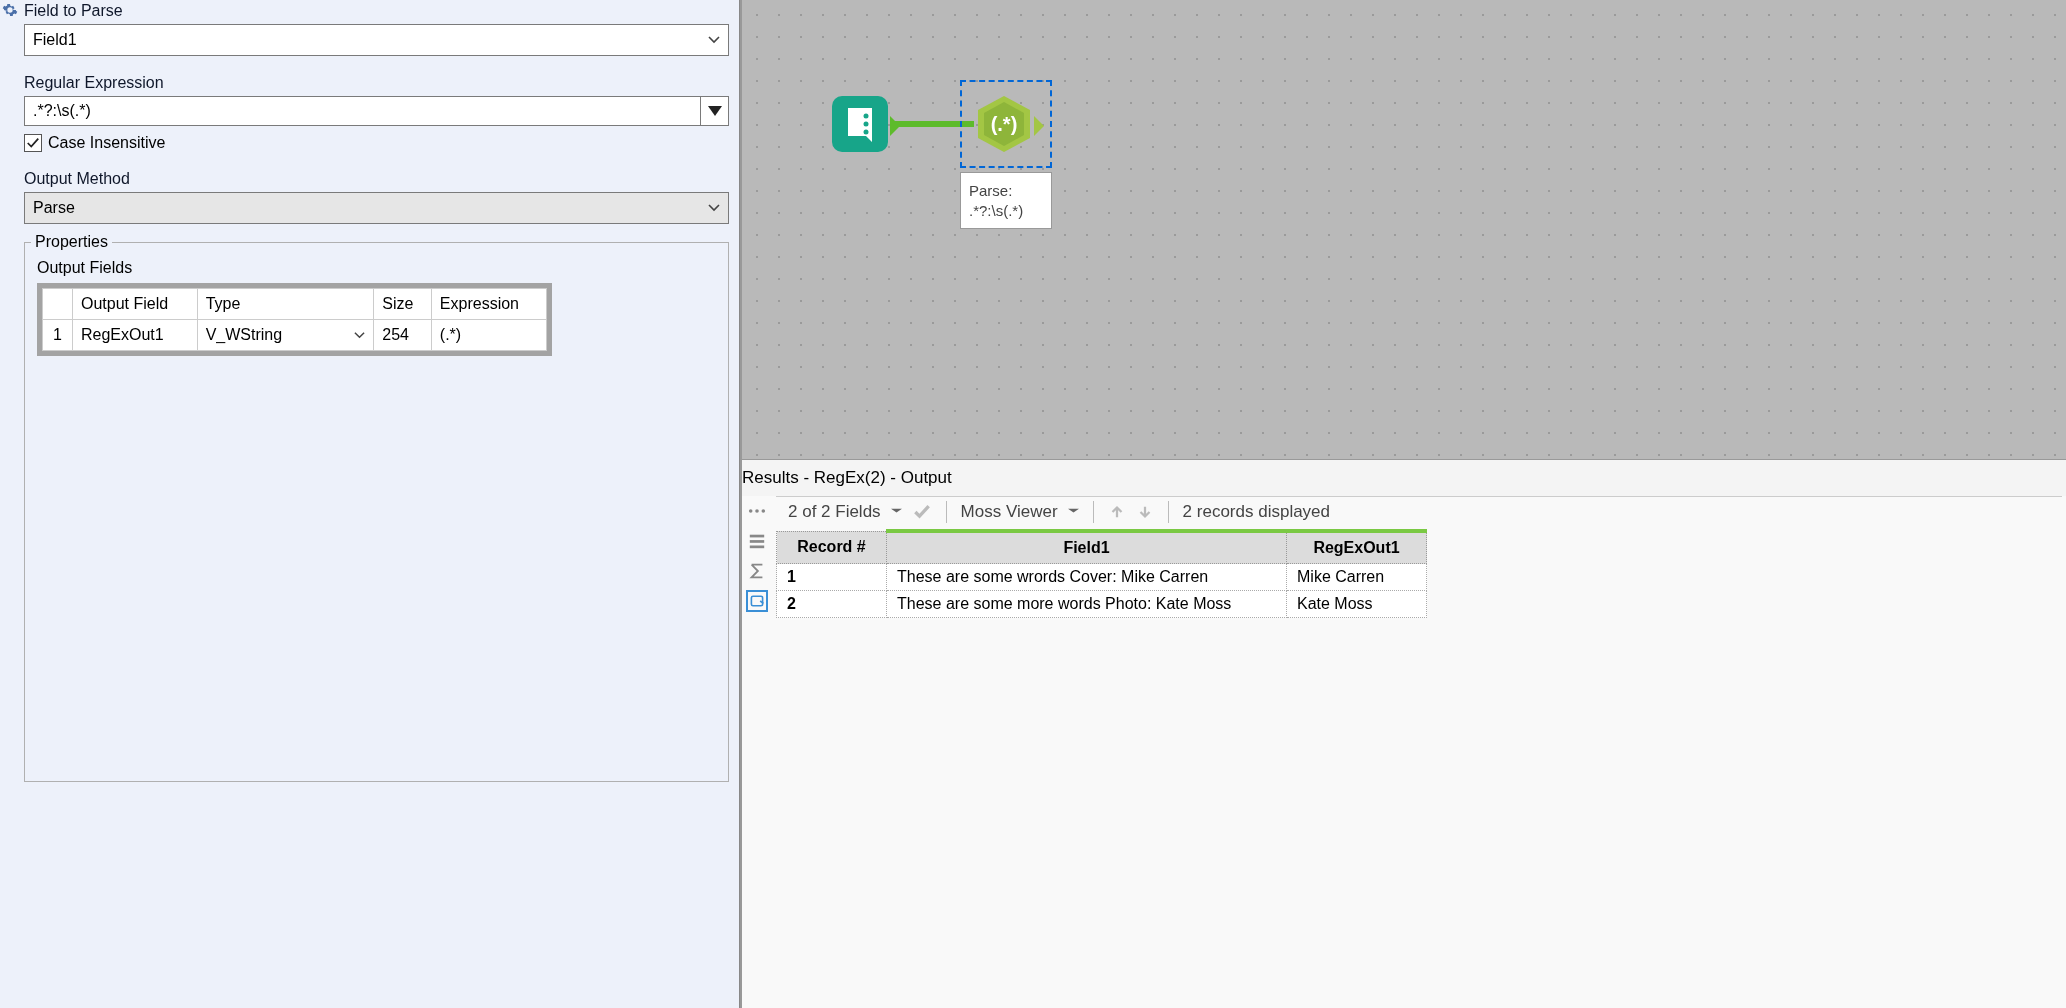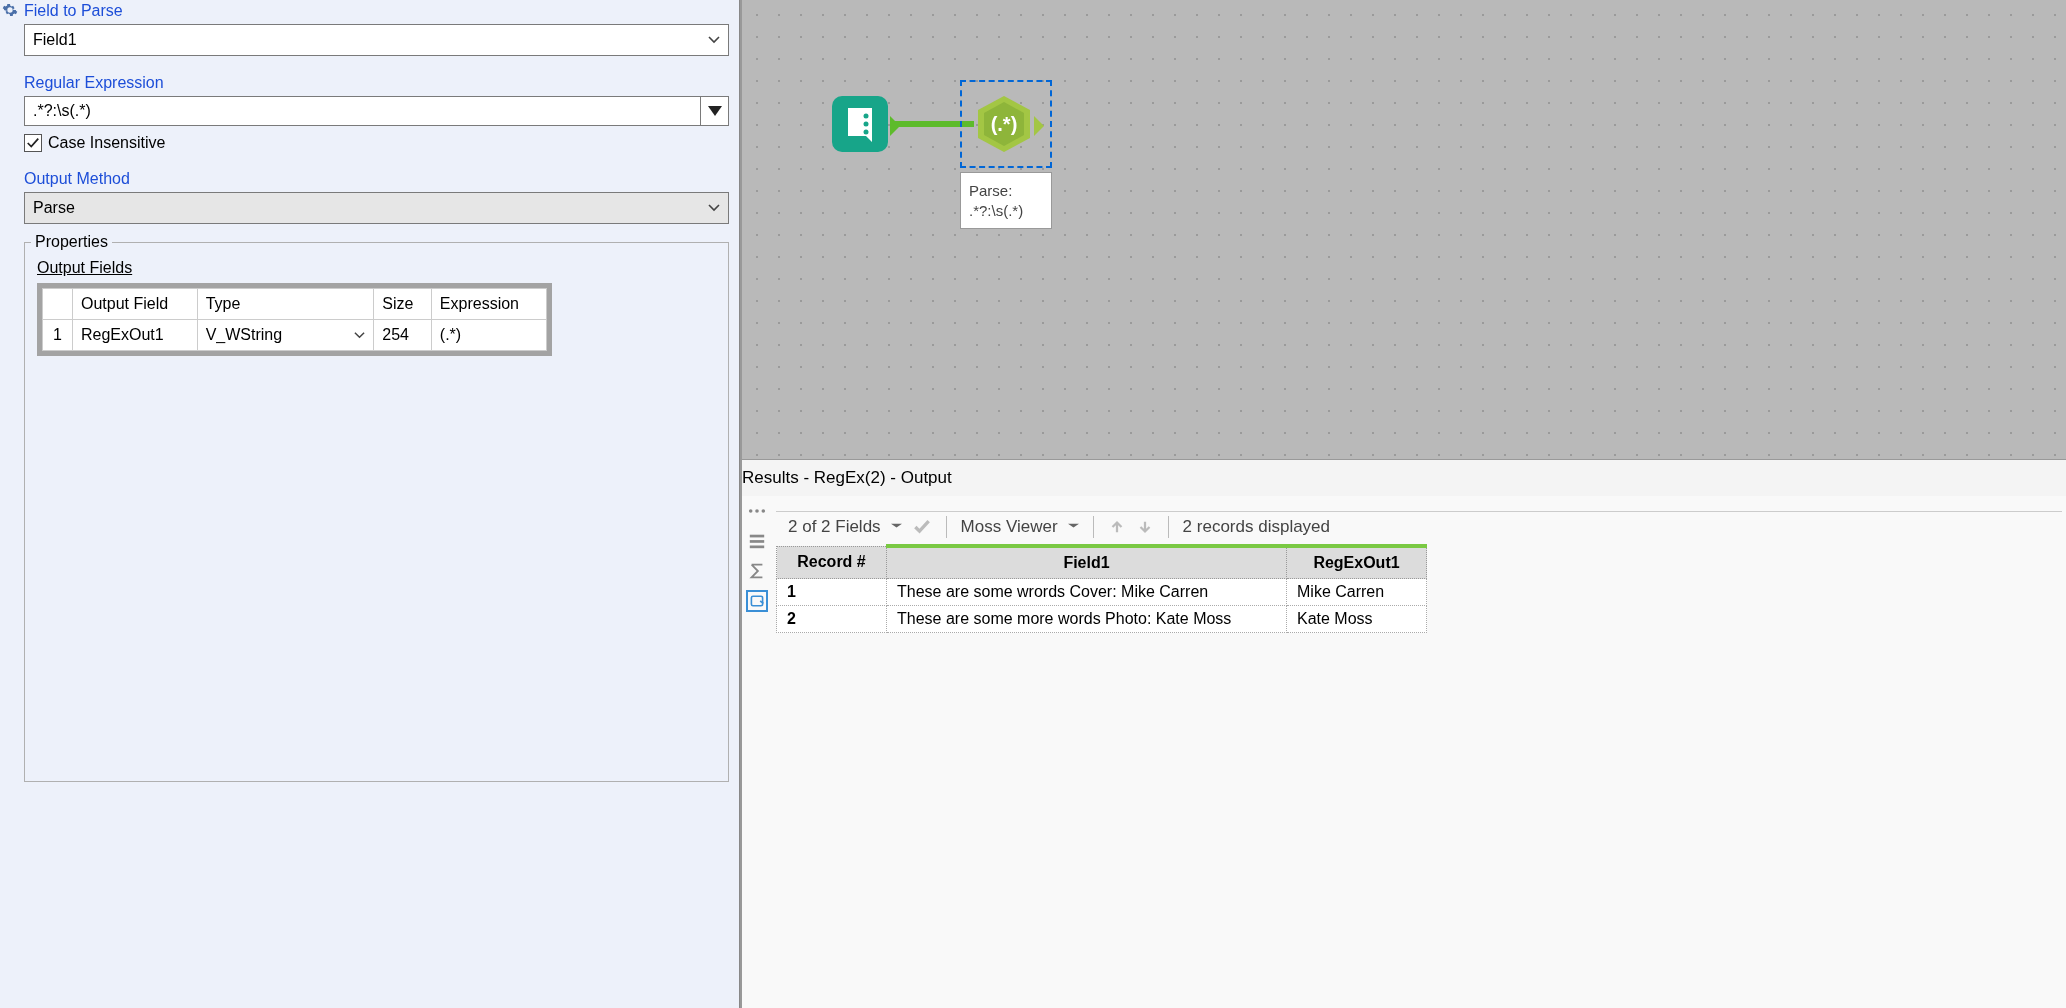--- a/index.html
+++ b/index.html
@@ -24,21 +24,21 @@
 }
 .gear-icon {
   position: absolute;
   left: 2px;
   top: 2px;
   width: 16px;
   height: 16px;
 }
 .label {
   font-size: 16px;
-  color: #1d4ed8;
+  color: #0f172a;
   margin-bottom: 4px;
 }
 .select-box {
   width: 100%;
   height: 32px;
   background: #fff;
   border: 1px solid #7a7a7a;
   font-size: 16px;
   padding: 4px 8px;
   display: flex;
@@ -101,21 +101,20 @@
 .fieldset-legend {
   position: absolute;
   top: -10px;
   left: 6px;
   background: #edf1fa;
   padding: 0 4px;
   font-size: 16px;
 }
 .output-fields-label {
   margin: 8px 0 6px 0;
-  text-decoration: underline;
 }
 .output-table {
   border: 5px solid #a3a3a3;
   background: #fff;
   width: 515px;
 }
 .output-table table {
   border-collapse: collapse;
   width: 100%;
 }
@@ -259,21 +258,20 @@
   justify-content: center;
   color: #888;
   cursor: pointer;
 }
 .side-icon.active {
   border: 2px solid #3a8fd6;
 }
 .results-main {
   flex: 1;
   padding: 0 4px;
-  margin-top: 15px;
 }
 .results-table {
   border-collapse: collapse;
   margin-top: 2px;
 }
 .results-table th {
   background: #dcdcdc;
   border: 1px dotted #999;
   border-top: 4px solid #7ac943;
   padding: 6px 12px;

